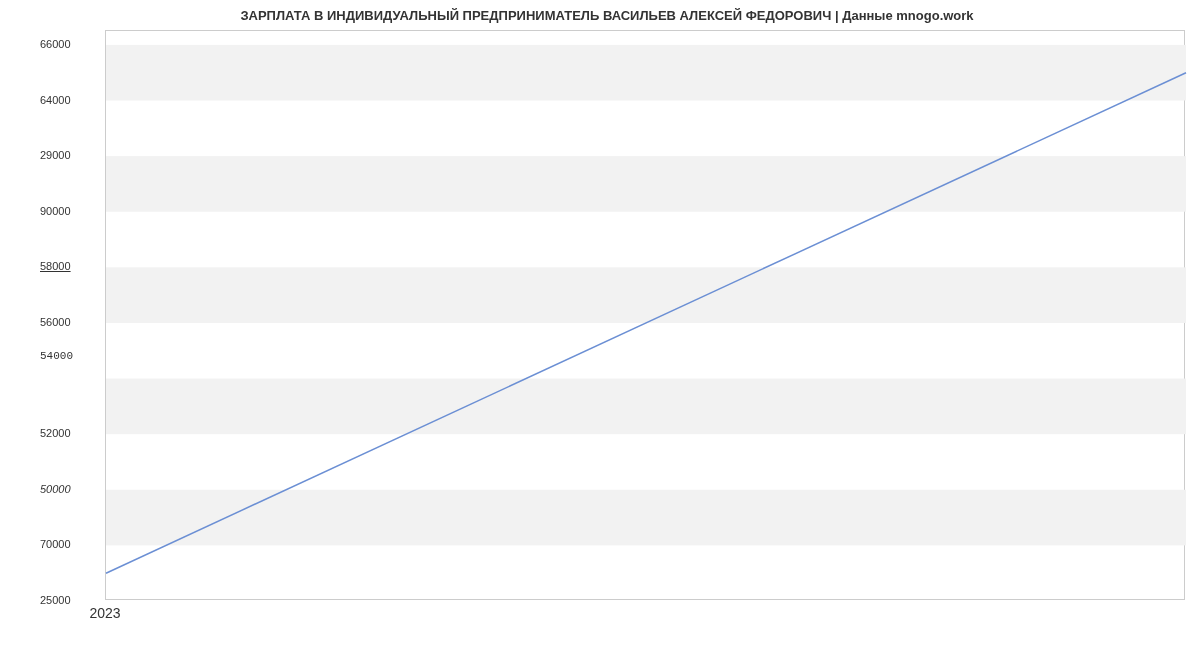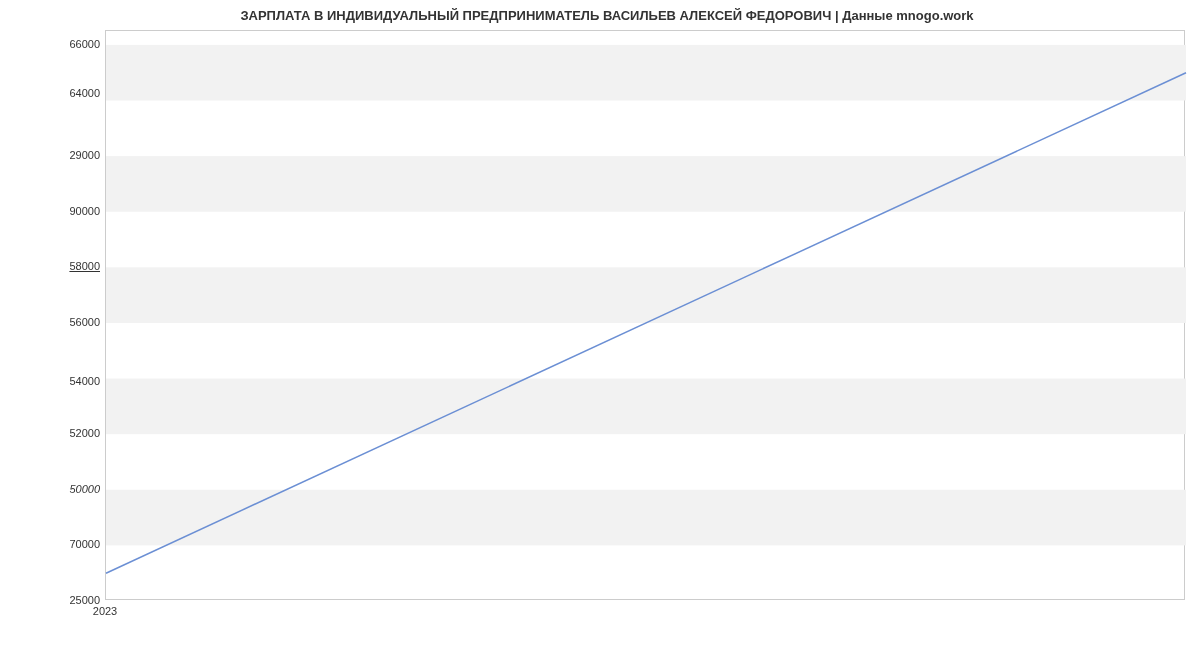--- a/index.html
+++ b/index.html
@@ -34,29 +34,29 @@
       left: 105px;
       width: 1080px;
       height: 570px;
       border: 1px solid #ccc;
       background: #fff;
     }
     .y-tick-label {
       position: absolute;
       right: 1100px;
       width: 60px;
-      text-align: right;
+      text-align: left;
       font-size: 11px;
       color: #333;
       transform: translateY(-50%);
     }
     .x-tick-label {
       position: absolute;
       top: 605px;
-      font-size: 11px;
+      font-size: 14px;
       color: #333;
       transform: translateX(-50%);
     }
     .line-svg {
       position: absolute;
       top: 0;
       left: 0;
       width: 100%;
       height: 100%;
       overflow: visible;
@@ -82,25 +82,25 @@
           <rect x="0" y="13.902439024390219" width="1080" height="55.60975609756099" fill="#f2f2f2"></rect>
         </g>
       <polyline id="data-line" class="data-line" points="0,542.1951219512196 1080,41.70731707317066"></polyline>
     </svg>
   </div>
   <div id="y-axis">
       <div class="y-tick-label" style="top: 600px;">25000</div>
       <div class="y-tick-label" style="top: 544.39px;">70000</div>
       <div class="y-tick-label" style="top: 488.78px; font-style: italic;">50000</div>
       <div class="y-tick-label" style="top: 433.171px;">52000</div>
-      <div class="y-tick-label" style="top: 381px;">54000</div>
+      <div class="y-tick-label" style="top: 356px; font-family: Liberation Mono, monospace;">54000</div>
       <div class="y-tick-label" style="top: 321.951px;">56000</div>
       <div class="y-tick-label" style="top: 266.341px; text-decoration: underline;">58000</div>
       <div class="y-tick-label" style="top: 210.732px;">90000</div>
       <div class="y-tick-label" style="top: 155.122px;">29000</div>
-      <div class="y-tick-label" style="top: 93px;">64000</div>
+      <div class="y-tick-label" style="top: 100px;">64000</div>
       <div class="y-tick-label" style="top: 43.9024px;">66000</div>
     </div>
   <div id="x-axis">
       <div class="x-tick-label" style="left: 105px;">2023</div>
       <div class="x-tick-label" style="left: 1239px;">2024</div>
     </div>
 </div>
 
 </body></html>

